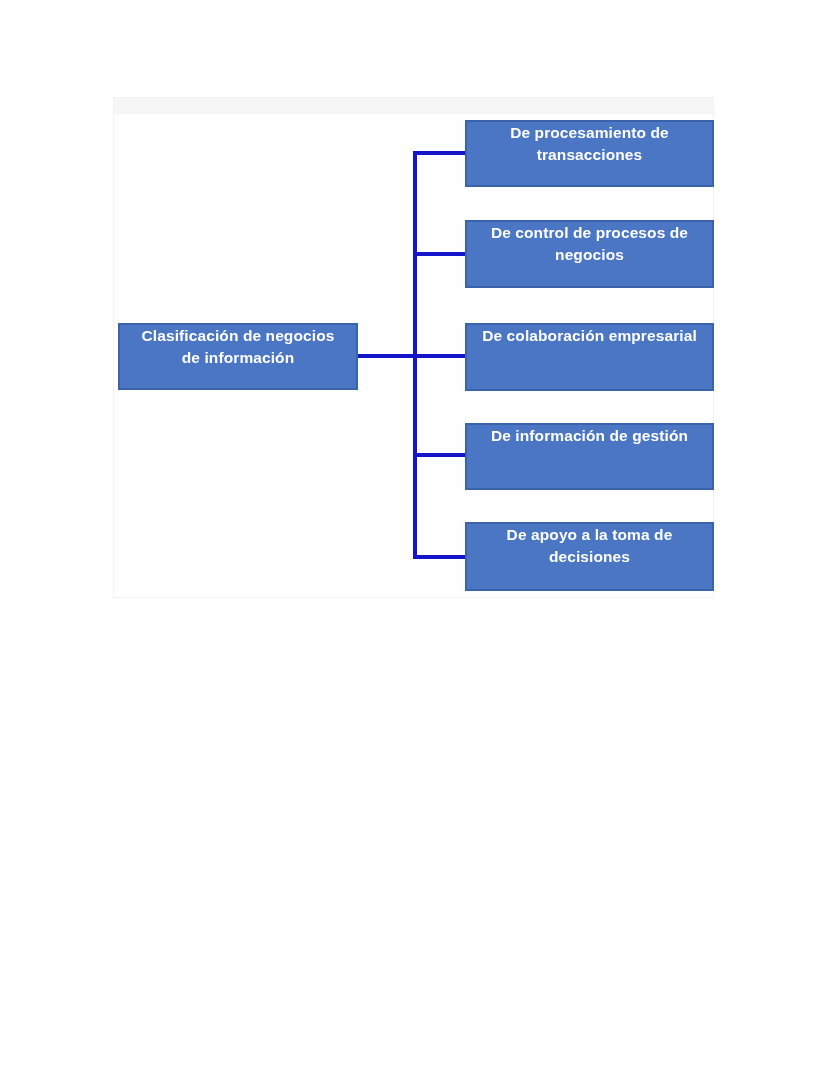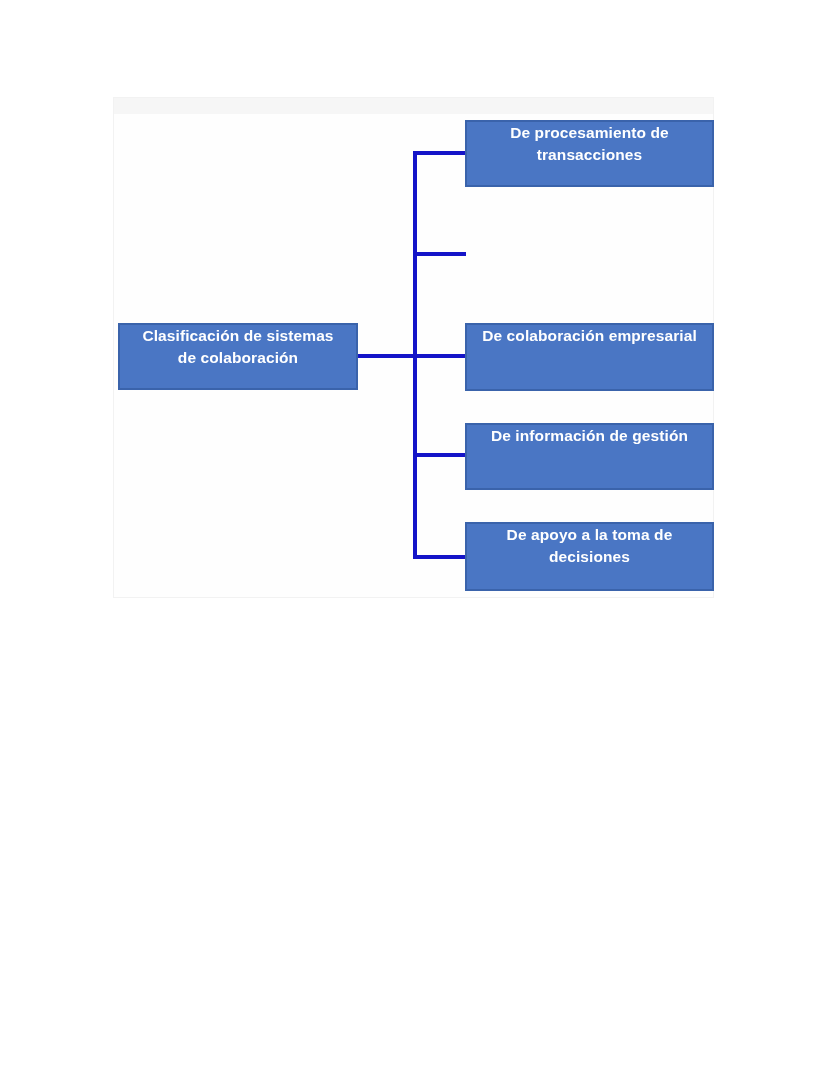--- a/index.html
+++ b/index.html
@@ -74,27 +74,30 @@
     <div class="top-band"></div>
 
     <div class="connector spine"></div>
     <div class="connector root-link"></div>
     <div class="connector branch-1"></div>
     <div class="connector branch-2"></div>
     <div class="connector branch-4"></div>
     <div class="connector branch-5"></div>
 
     <div class="node node-root">
-      <span>Clasificación de sistemas de colaboración</span>
+      <span>Clasificación de negocios de información</span>
     </div>
 
     <div class="node node-child-1">
       <span>De procesamiento de transacciones</span>
     </div>
 
+    <div class="node node-child-2">
+      <span>De control de procesos de negocios</span>
+    </div>
 
     <div class="node node-child-3">
       <span>De colaboración empresarial</span>
     </div>
 
     <div class="node node-child-4">
       <span>De información de gestión</span>
     </div>
 
     <div class="node node-child-5">

